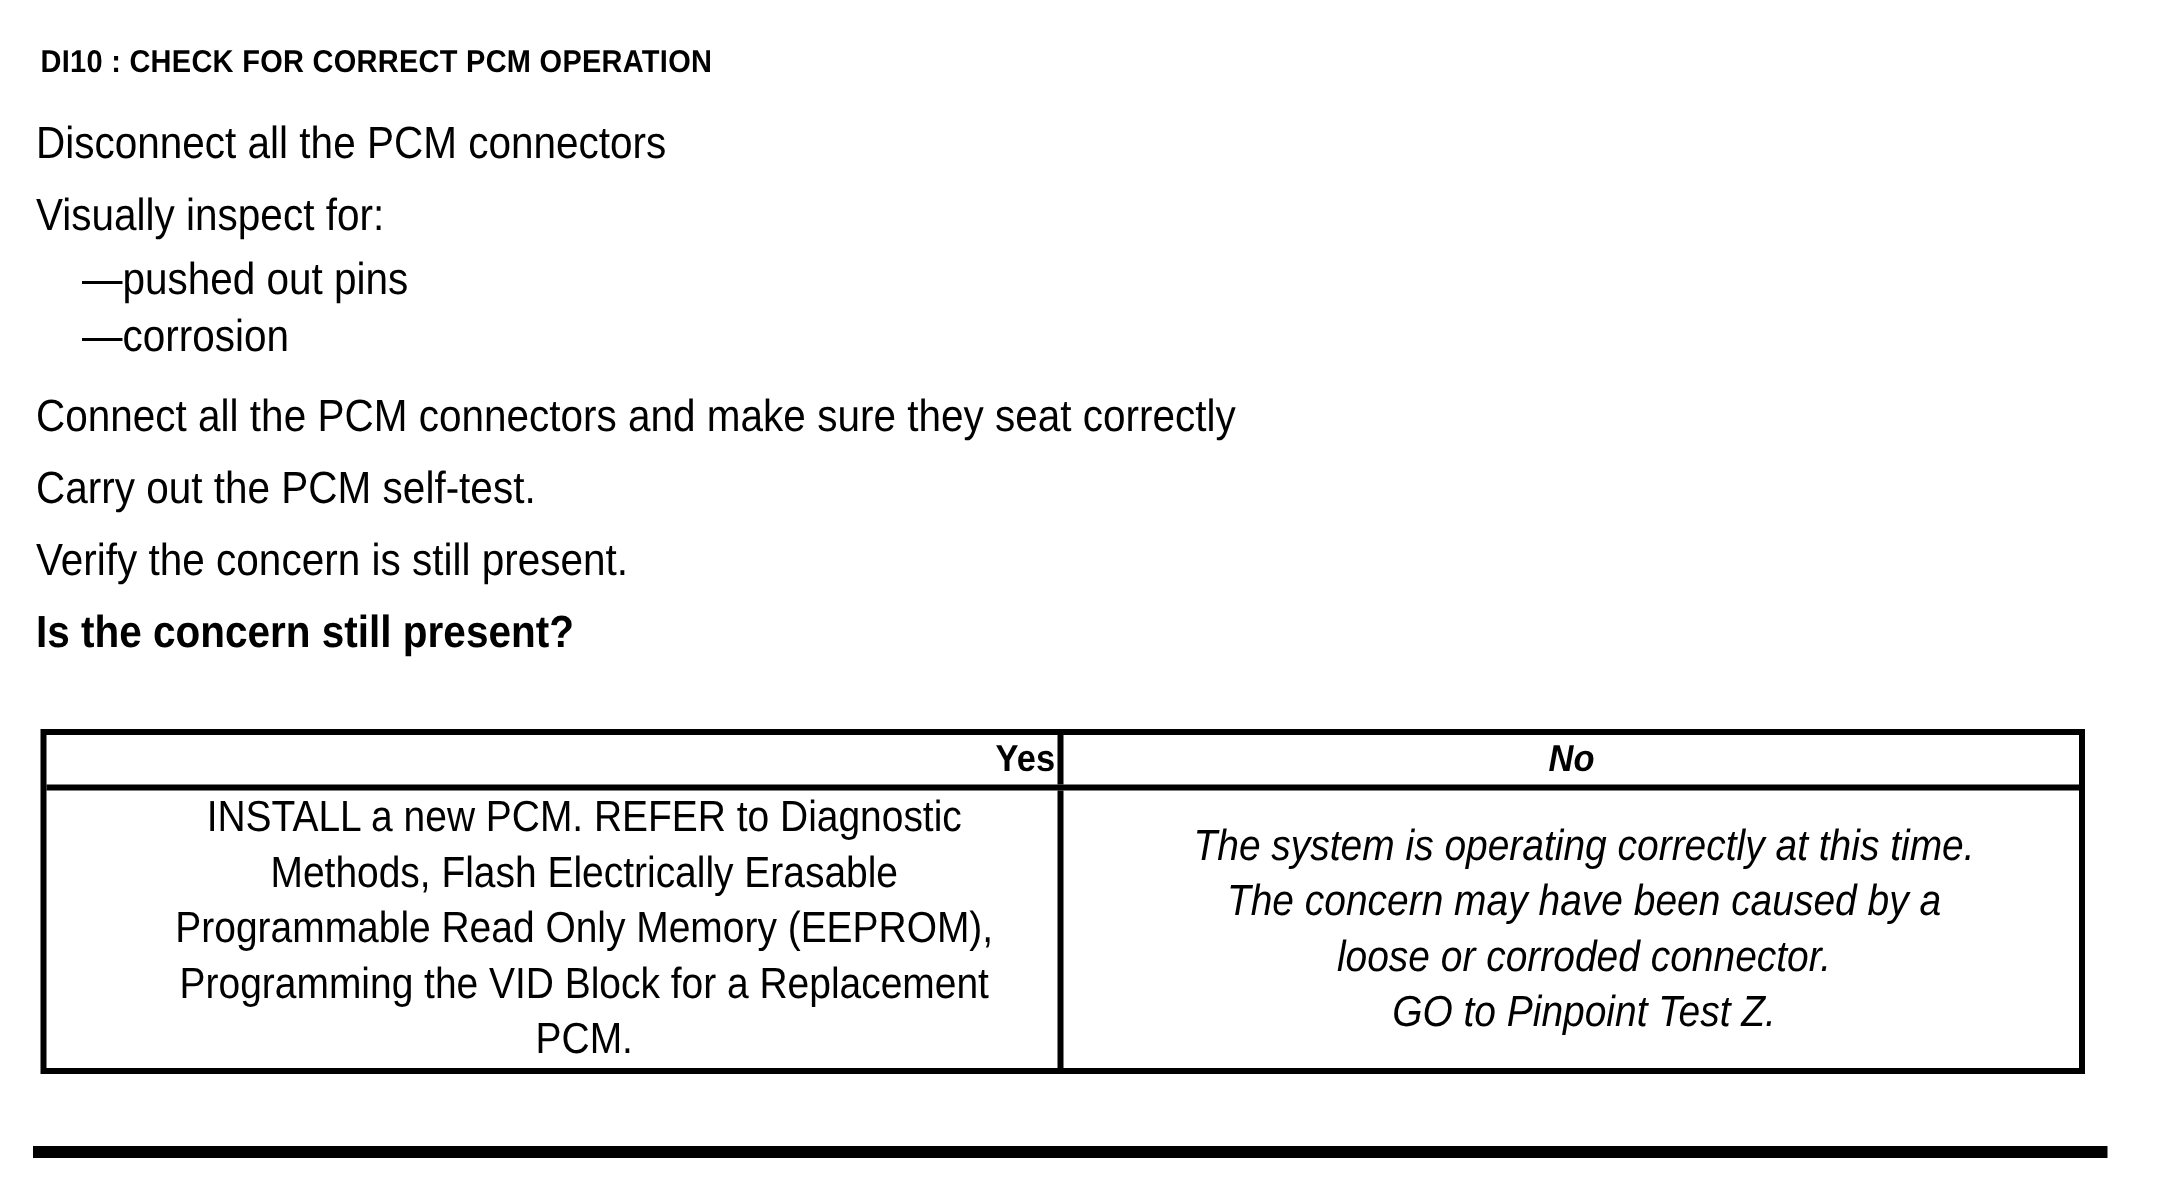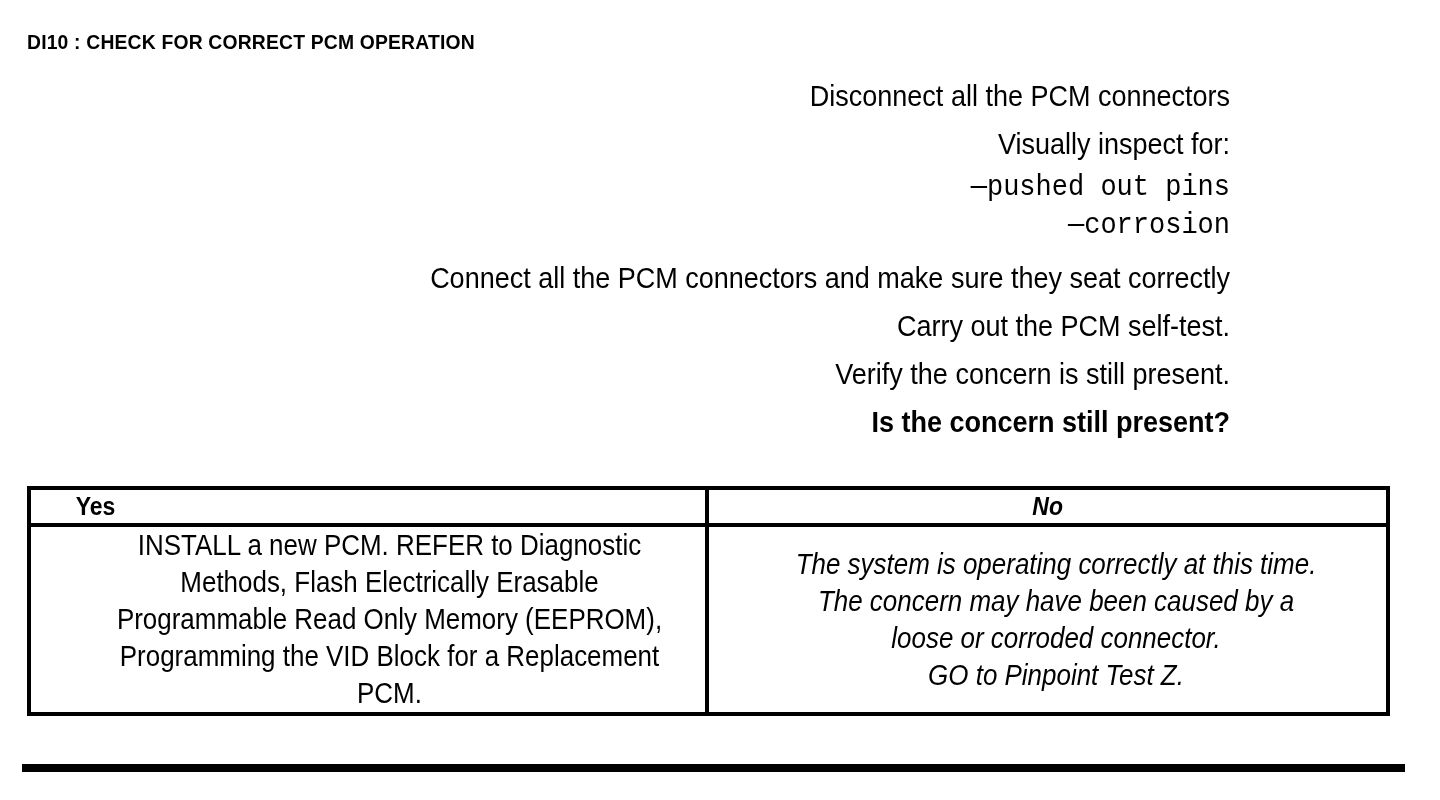--- a/index.html
+++ b/index.html
@@ -35,37 +35,35 @@
     transform: scaleX(0.92);
     transform-origin: left center;
   }
 
   
   .body-block {
     position: absolute;
     left: 24px;
     top: 72px;
     width: 1340px;
-    text-align: right;
   }
   .instr {
     font-size: 30px;
     font-weight: normal;
     line-height: 48px;
     white-space: nowrap;
     transform: scaleX(0.90);
     transform-origin: left center;
   }
   .instr.bold {
     font-weight: bold;
   }
   .sub-list {
     margin: 0;
     padding: 0;
-    font-family: Liberation Mono, monospace;
   }
   .sub-item {
     font-size: 30px;
     font-weight: normal;
     line-height: 38px;
     white-space: nowrap;
     padding-left: 34px;
     transform: scaleX(0.90);
     transform-origin: left center;
   }
@@ -98,21 +96,21 @@
     min-height: 0;
     gap: 17px;
   }
   .col-left {
     width: 678px;
     flex: 0 0 678px;
     box-sizing: border-box;
     border-right: 4px solid #000000;
     display: flex;
     align-items: center;
-    justify-content: flex-start;
+    justify-content: flex-end;
     padding-left: 43px;
   }
   .col-right {
     flex: 1 1 auto;
     box-sizing: border-box;
     display: flex;
     align-items: center;
     justify-content: center;
     font-style: italic;
   }

